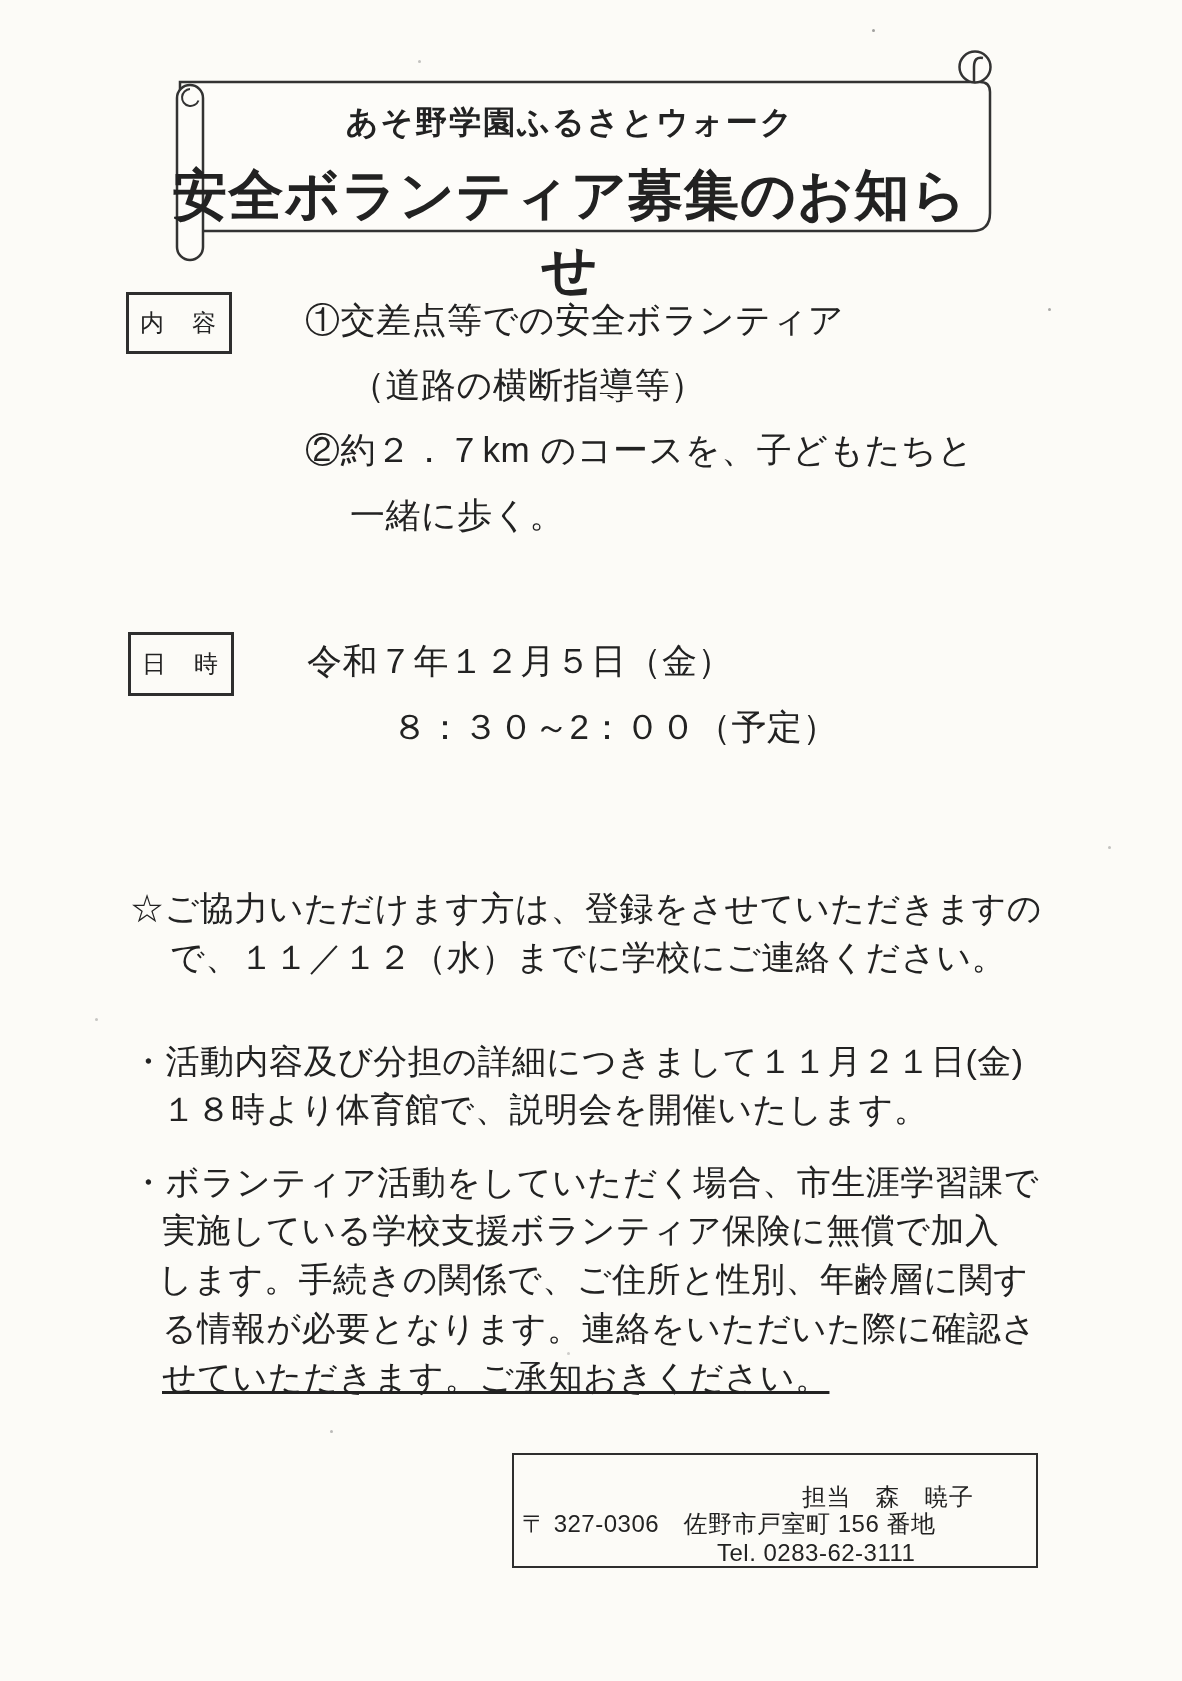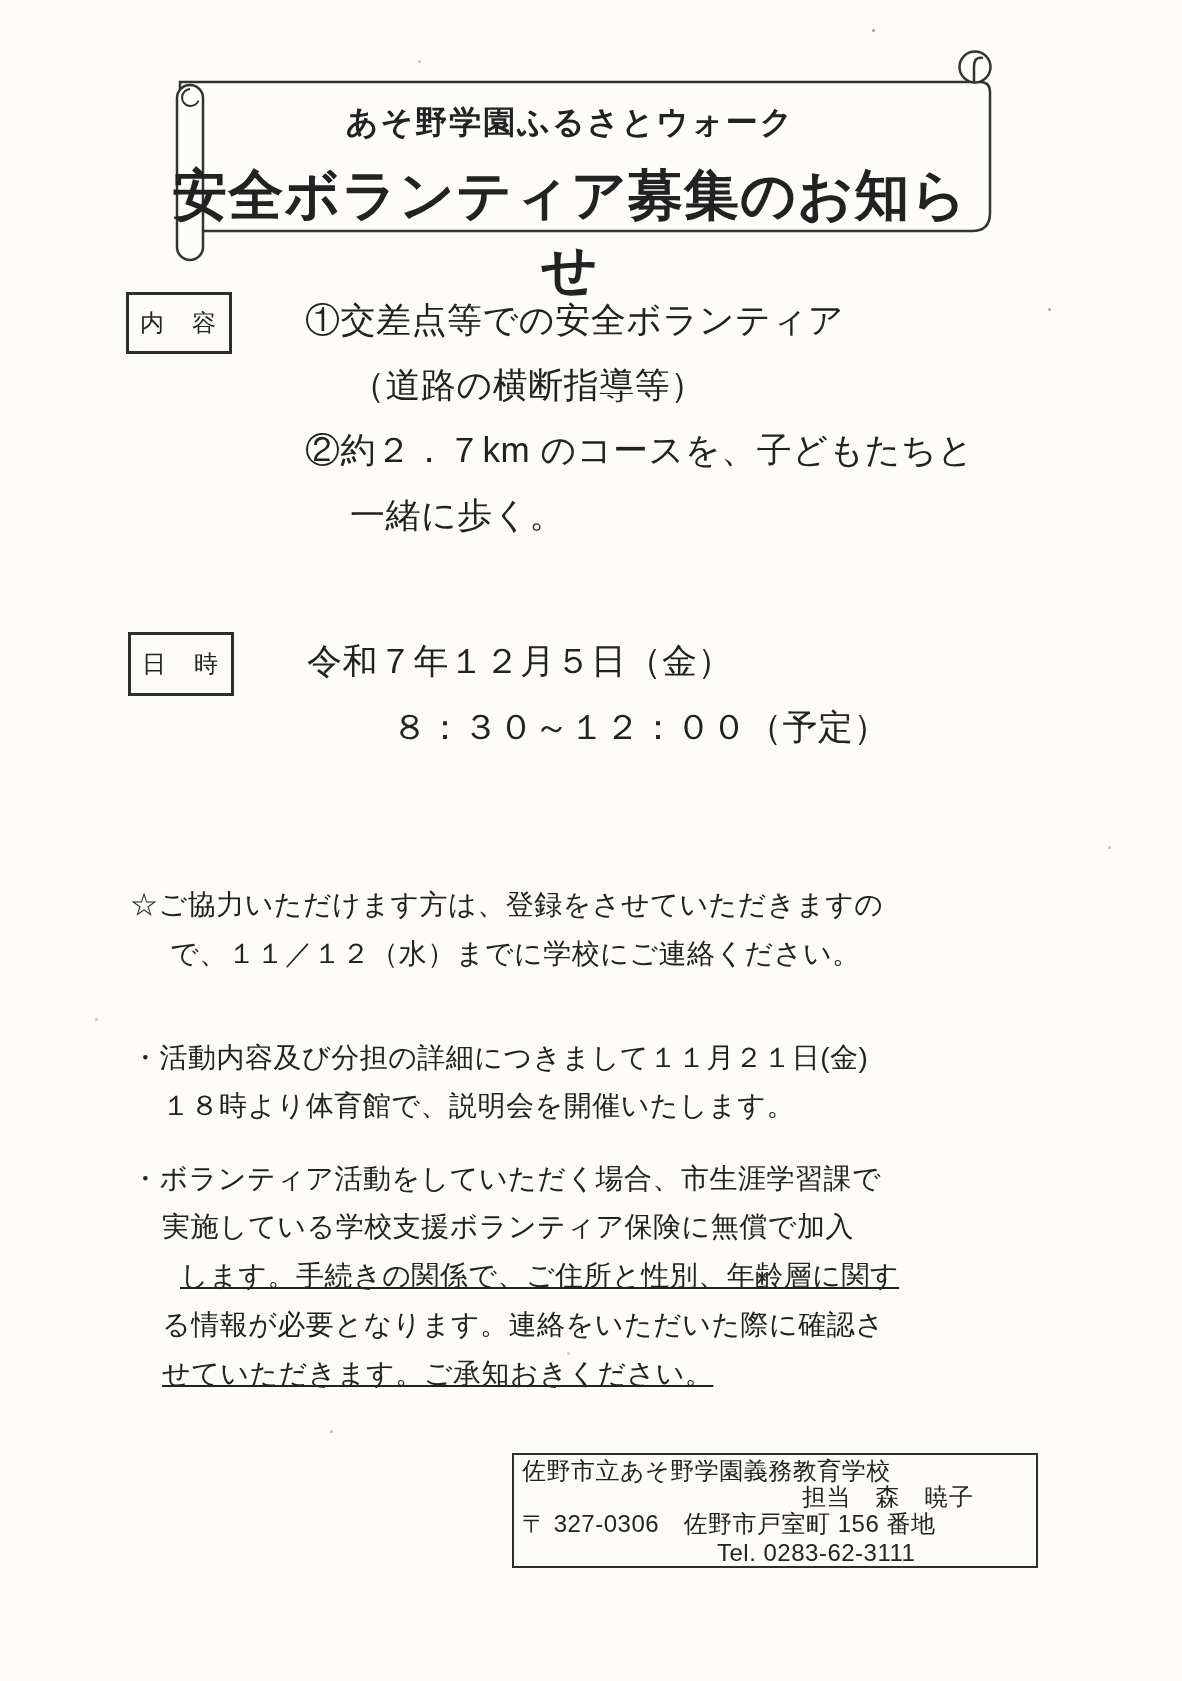--- a/index.html
+++ b/index.html
@@ -18,21 +18,21 @@
     margin:0 auto;
   }
   .txt{
     position:absolute;
     white-space:nowrap;
     color:var(--ink);
     line-height:1.12;
     letter-spacing:0.5px;
   }
   .body-lg{font-size:35px;}
-  .body-md{font-size:28px;}
+  .body-md{font-size:34px;}
   .banner-svg{position:absolute;left:160px;top:45px;}
   .banner-textwrap{
     position:absolute;left:170px;top:45px;width:800px;height:190px;
     text-align:center;
   }
   .banner-subtitle{
     position:absolute;left:0;top:56px;width:100%;
     font-size:32px;font-weight:bold;letter-spacing:2px;
   }
   .banner-title{
@@ -91,36 +91,35 @@
   </div>
   <div class="txt body-lg" style="left:305px;top:300px;">①交差点等での安全ボランティア</div>
   <div class="txt body-lg" style="left:350px;top:365px;">（道路の横断指導等）</div>
   <div class="txt body-lg" style="left:305px;top:430px;">②約２．７km のコースを、子どもたちと</div>
   <div class="txt body-lg" style="left:350px;top:495px;">一緒に歩く。</div>
 
   <div class="label-box" style="left:128px;top:632px;width:100px;height:58px;">
     <span>日　時</span>
   </div>
   <div class="txt body-lg" style="left:307px;top:641px;">令和７年１２月５日（金）</div>
-  <div class="txt body-lg" style="left:392px;top:707px;">８：３０～１２：００（予定）</div>
+  <div class="txt body-lg" style="left:392px;top:707px;">８：３０～2：００（予定）</div>
 
   <div class="txt body-md" style="left:130px;top:889px;">☆ご協力いただけます方は、登録をさせていただきますの</div>
   <div class="txt body-md" style="left:170px;top:938px;">で、１１／１２（水）までに学校にご連絡ください。</div>
 
   <div class="txt body-md" style="left:131px;top:1042px;">・活動内容及び分担の詳細につきまして１１月２１日(金)</div>
   <div class="txt body-md" style="left:162px;top:1090px;">１８時より体育館で、説明会を開催いたします。</div>
 
   <div class="txt body-md" style="left:131px;top:1163px;">・ボランティア活動をしていただく場合、市生涯学習課で</div>
   <div class="txt body-md" style="left:162px;top:1211px;">実施している学校支援ボランティア保険に無償で加入</div>
-  <div class="txt body-md" style="left:180px;top:1260px;text-decoration:underline;">します。手続きの関係で、ご住所と性別、年齢層に関す</div>
+  <div class="txt body-md" style="left:158px;top:1260px;">します。手続きの関係で、ご住所と性別、年齢層に関す</div>
   <div class="txt body-md" style="left:162px;top:1309px;">る情報が必要となります。連絡をいただいた際に確認さ</div>
   <div class="txt body-md" style="left:162px;top:1358px;text-decoration:underline;">せていただきます。ご承知おきください。</div>
 
   <div class="footer-box">
-    <div class="txt" style="left:8px;top:3px;">佐野市立あそ野学園義務教育学校</div>
     <div class="txt" style="left:288px;top:29px;">担当　森　暁子</div>
     <div class="txt" style="left:8px;top:56px;">〒 327-0306　佐野市戸室町 156 番地</div>
     <div class="txt" style="left:203px;top:85px;">Tel. 0283-62-3111</div>
   </div>
 
   <div class="speckles"></div>
 
 </div>
 
 </body></html>

